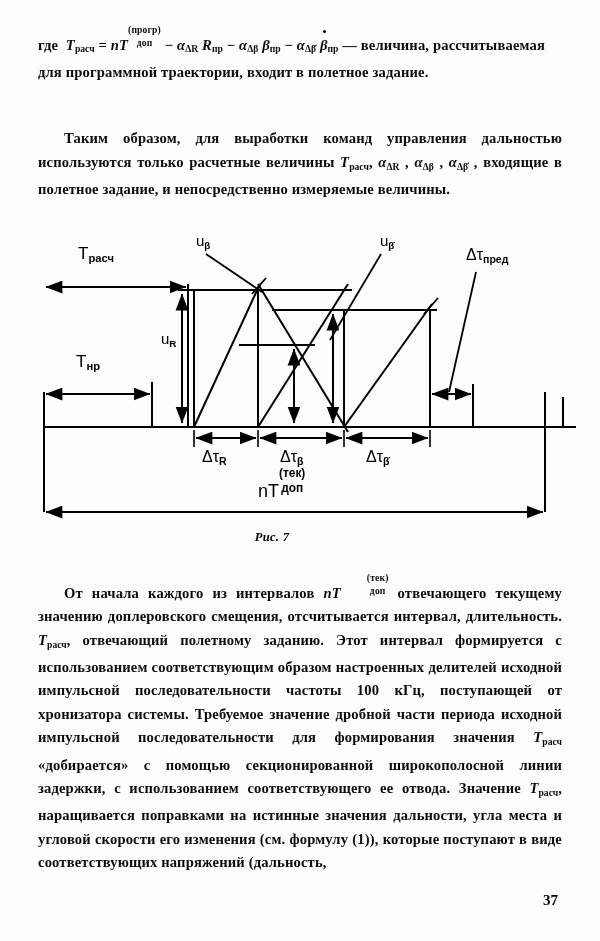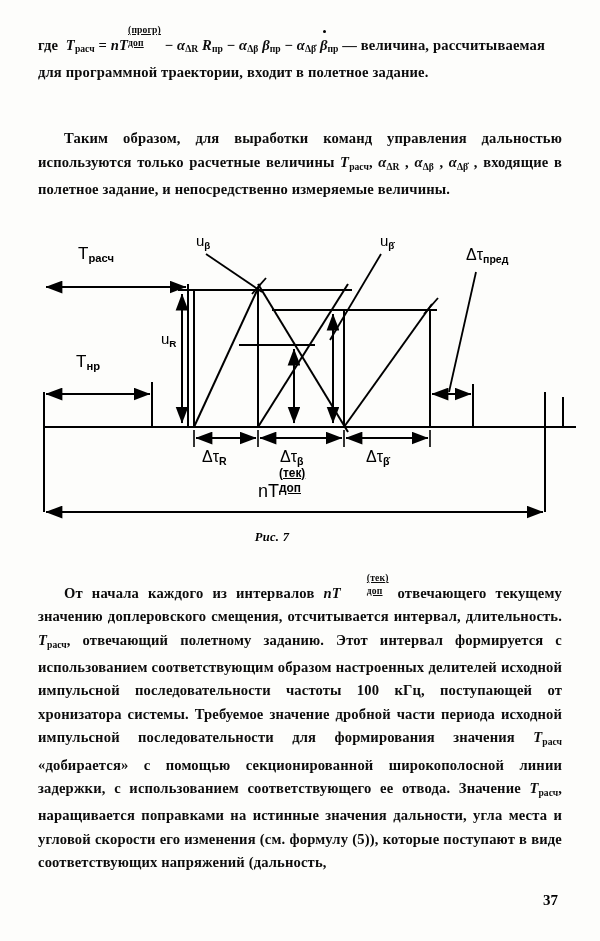--- a/index.html
+++ b/index.html
@@ -50,26 +50,25 @@
     font-size: 0.66em;
     font-style: normal;
     font-weight: 600;
     vertical-align: -0.28em;
     letter-spacing: 0;
   }
   .stack {
     display: inline-block;
     vertical-align: baseline;
     position: relative;
-    text-align: left;
+    text-align: center;
     line-height: 1;
     font-size: 0.66em;
     font-style: normal;
     font-weight: 600;
-    text-decoration: underline;
   }
   .stack .up { display: block; position: relative; top: -0.70em; }
   .stack .dn { display: block; position: relative; top: -0.42em; white-space: nowrap; }
   .dotover {
     position: relative;
     display: inline-block;
   }
   .dotover::after {
     content: "";
     position: absolute;
@@ -260,19 +259,19 @@
   <div class="fig-caption">Рис. 7</div>
 
   <div class="textblock" style="top:580px;">
     <p class="indent">
       <span>От начала каждого из интервалов</span>
       <span class="mi">nT</span><span class="stack"><span class="up">(тек)</span><span class="dn">доп</span></span>
       <span>отвечающего текущему значению доплеровского смещения, отсчитывается интервал, длительность.</span>
       <span class="mi">T</span><sub class="sb">расч</sub><span>, отвечающий полетному заданию. Этот интервал формируется с использованием соответствующим образом настроенных делителей исходной импульсной последовательности частоты 100 кГц, поступающей от хронизатора системы. Требуемое значение дробной части периода исходной импульсной последовательности для формирования значения</span>
       <span class="mi">T</span><sub class="sb">расч</sub>
       <span>«добирается» с помощью секционированной широкополосной линии задержки, с использованием соответствующего ее отвода. Значение</span>
-      <span class="mi">T</span><sub class="sb">расч</sub><span>, наращивается поправками на истинные значения дальности, угла места и угловой скорости его изменения (см. формулу (5)), которые поступают в виде соответствующих напряжений (дальность,</span>
+      <span class="mi">T</span><sub class="sb">расч</sub><span>, наращивается поправками на истинные значения дальности, угла места и угловой скорости его изменения (см. формулу (1)), которые поступают в виде соответствующих напряжений (дальность,</span>
     </p>
   </div>
 
   <div class="pageno">37</div>
 
 </div>
 
 </body></html>

